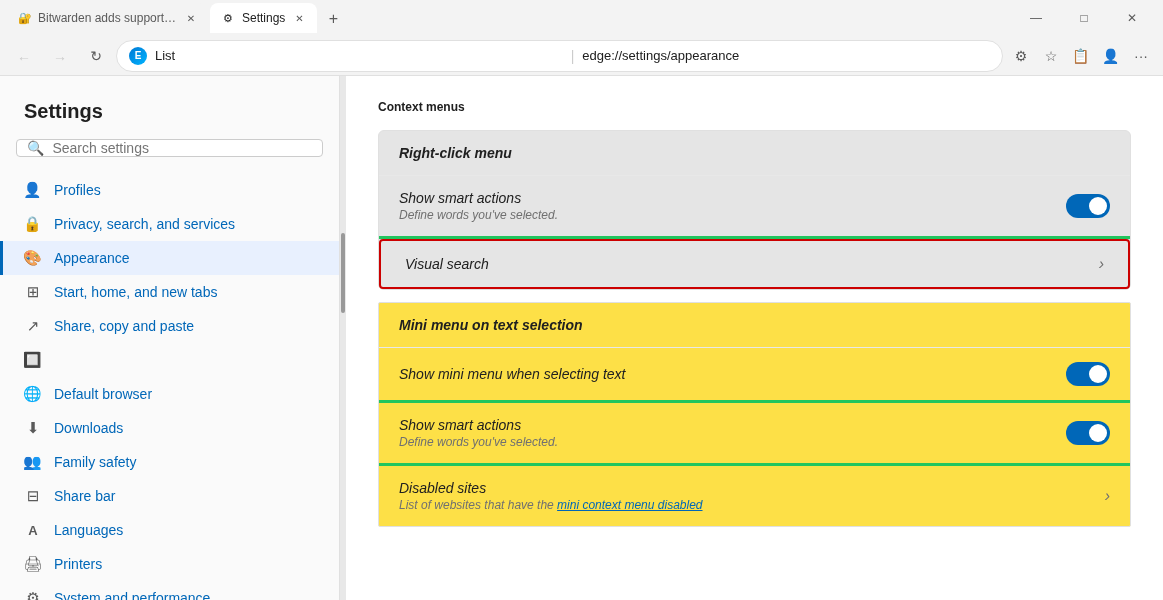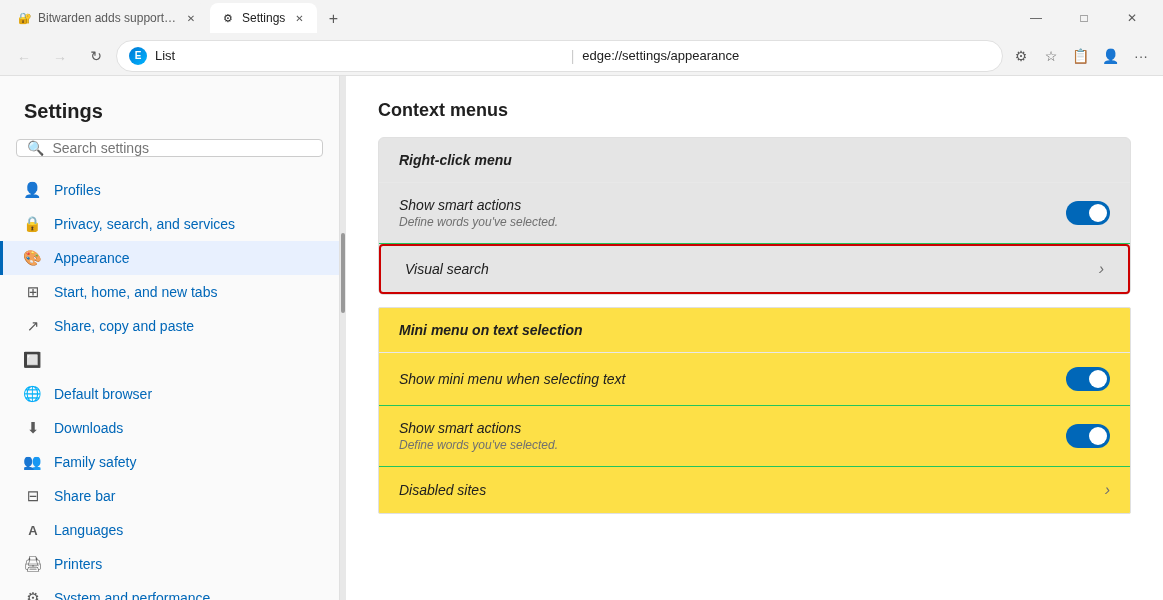--- a/index.html
+++ b/index.html
@@ -125,31 +125,31 @@
     }
     .scrollbar-thumb {
       position: absolute; top: 30%; width: 4px; left: 1px; height: 80px; background: #999; border-radius: 2px;
     }
 
     
     .main-content {
       flex: 1; overflow-y: auto; padding: 24px 32px; background: #fff;
     }
     .section-title {
-      font-size: 18px; font-weight: 600; color: #202020; margin-bottom: 16px;
+      font-size: 12px; font-weight: 600; color: #202020; margin-bottom: 16px;
     }
     .card {
       background: #e5e5e5; border: 1px solid #e0e0e0; border-radius: 6px; margin-bottom: 12px; font-style: italic;
     }
     .card-header {
       font-size: 14px; font-weight: 600; color: #202020; padding: 14px 20px; border-bottom: 1px solid #e8e8e8;
     }
     .card-row {
       display: flex; align-items: center; justify-content: space-between; padding: 14px 20px;
-      border-bottom: 1px solid #22c55e;
+      border-bottom: 3px solid #22c55e;
     }
     .card-row:last-child { border-bottom: none; }
     .card-row-info { display: flex; flex-direction: column; gap: 2px; }
     .card-row-label { font-size: 14px; color: #202020; font-weight: 500; }
     .card-row-desc { font-size: 12px; color: #707070; }
     .toggle {
       width: 44px; height: 24px; border-radius: 12px; background: #0067b8; cursor: pointer;
       position: relative; flex-shrink: 0;
     }
     .toggle::after {
@@ -319,18 +319,21 @@
         <div class="card-row-info">
           <span class="card-row-label">Show smart actions</span>
           <span class="card-row-desc">Define words you've selected.</span>
         </div>
         <div class="toggle"></div>
       </div>
 
       <div class="card-row" style="cursor:pointer;">
         <div class="card-row-info">
           <span class="card-row-label">Disabled sites</span>
+          <span class="card-row-desc">
+            List of websites that have the <span class="link-text">mini context menu disabled</span>
+          </span>
         </div>
         <span class="chevron">›</span>
       </div>
     </div>
   </div>
 </div>
 
 </body></html>

